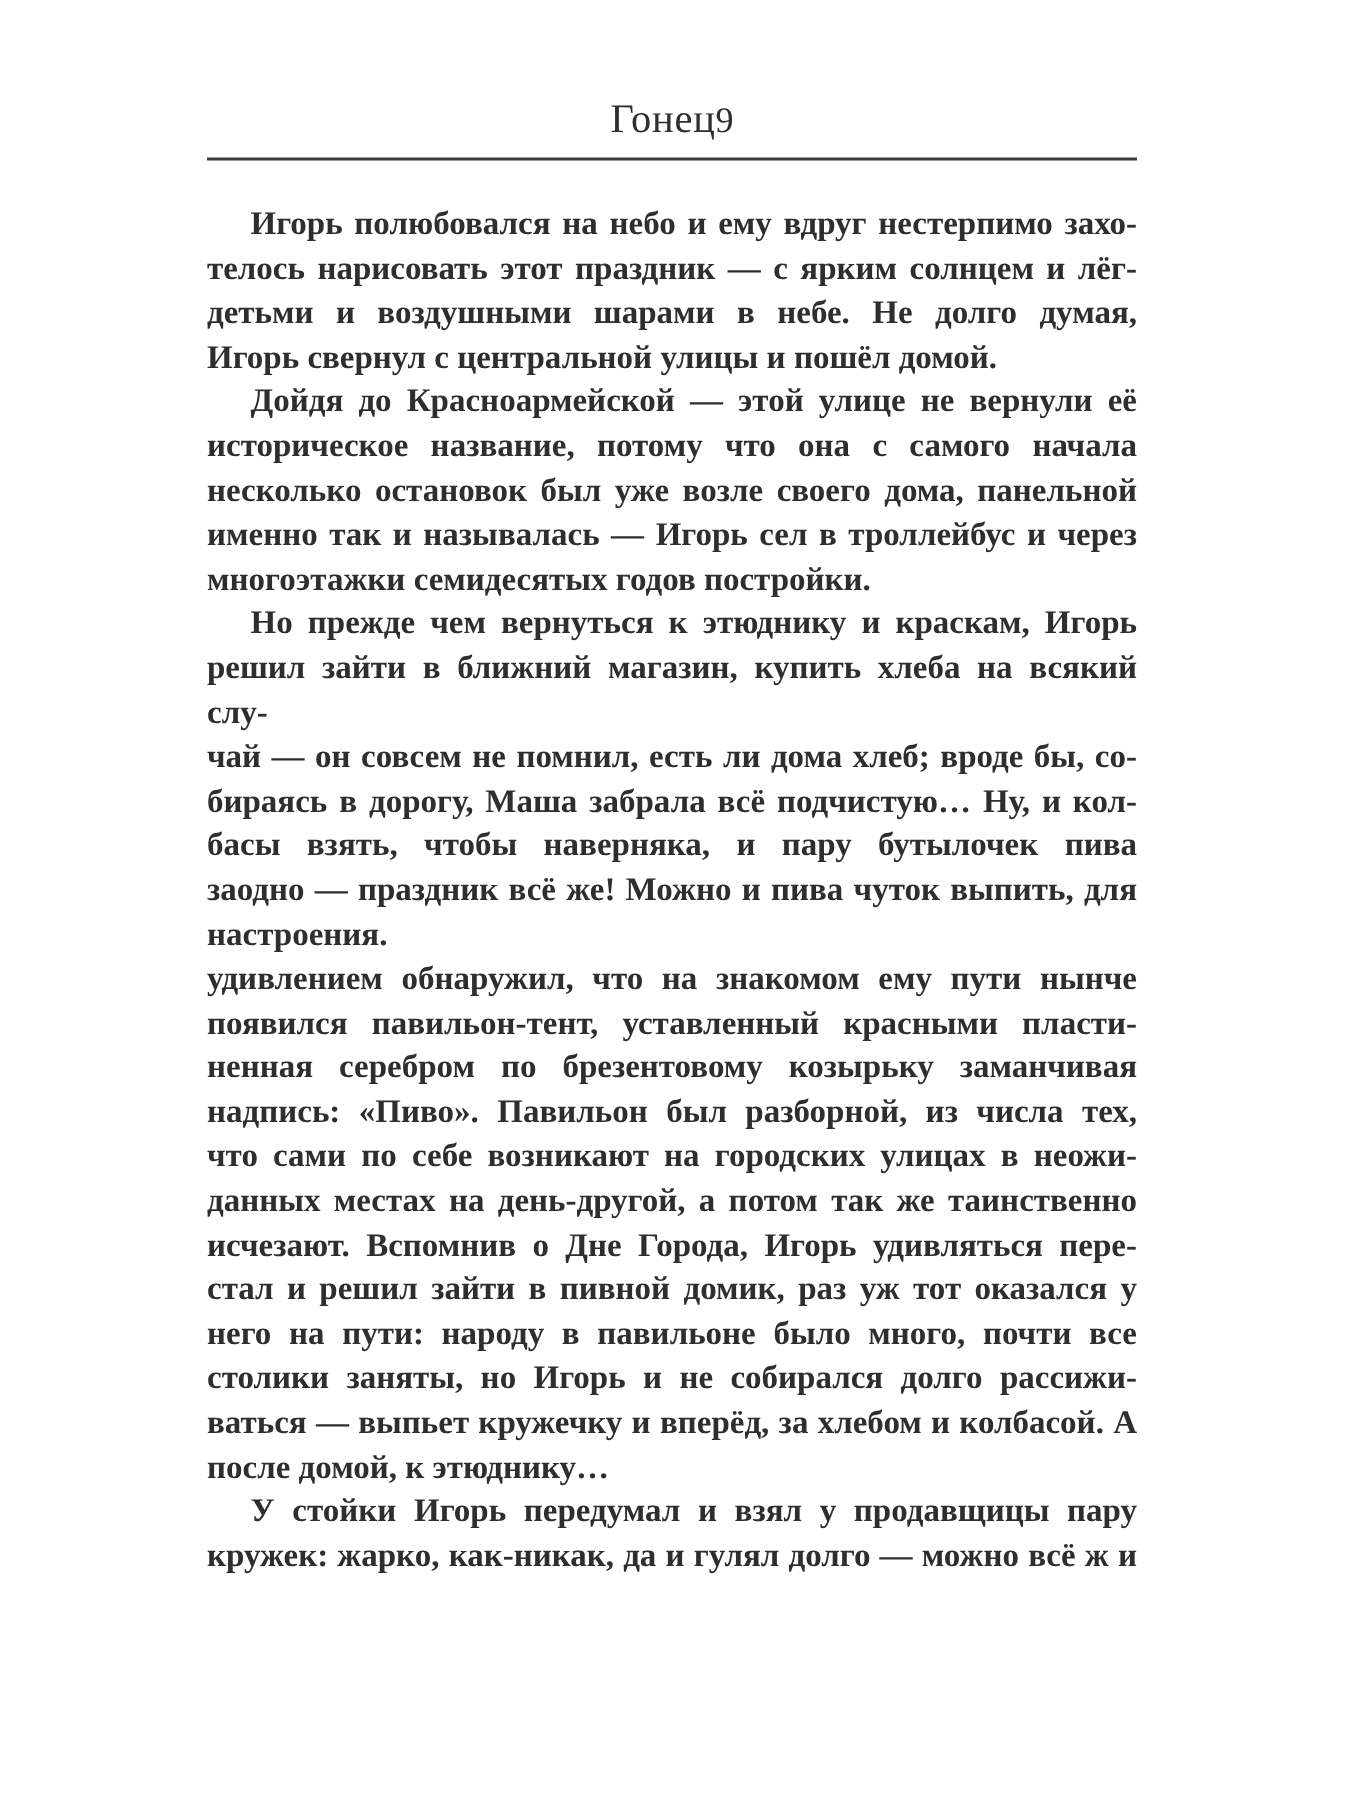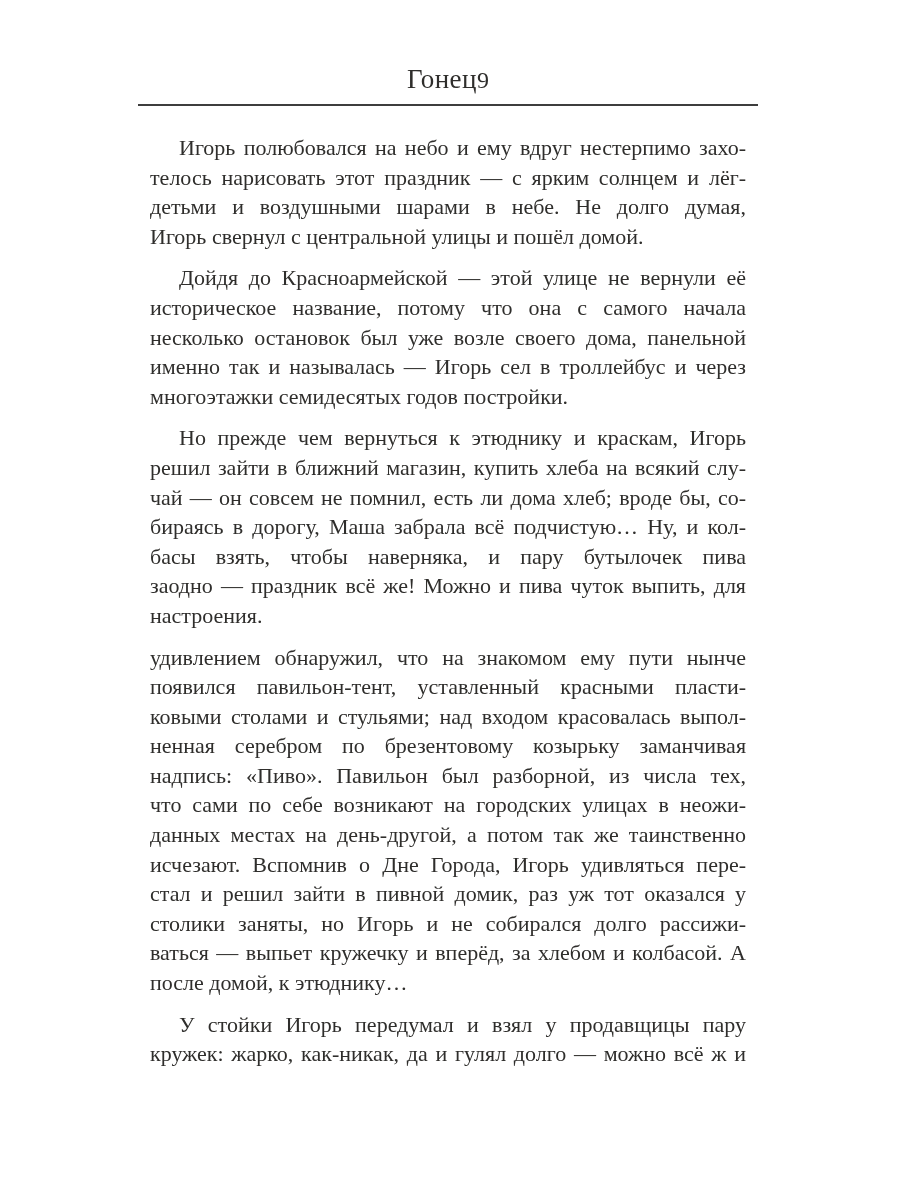--- a/index.html
+++ b/index.html
@@ -34,21 +34,21 @@
   .rule {
     margin-top: 8px;
     border-top: 2px solid #3d3d3d;
     height: 0;
   }
   .text {
     margin-top: 27px;
     font-size: 22px;
     line-height: 29.6px;
   }
-  .paragraph { margin: 12px; }
+  .paragraph { margin: 0; font-weight: bold; }
   .line {
     display: block;
     text-align: justify;
     text-align-last: justify;
     white-space: normal;
     hyphens: none;
   }
   .line.indent { text-indent: 29px; }
   .line.lastline { text-align-last: left; }
 </style>
@@ -81,27 +81,27 @@
           <div class="line">решил зайти в ближний магазин, купить хлеба на всякий слу-</div>
           <div class="line">чай — он совсем не помнил, есть ли дома хлеб; вроде бы, со-</div>
           <div class="line">бираясь в дорогу, Маша забрала всё подчистую… Ну, и кол-</div>
           <div class="line">басы взять, чтобы наверняка, и пару бутылочек пива</div>
           <div class="line">заодно — праздник всё же! Можно и пива чуток выпить, для</div>
           <div class="line lastline">настроения.</div>
         </div>
         <div class="paragraph">
           <div class="line">удивлением обнаружил, что на знакомом ему пути нынче</div>
           <div class="line">появился павильон-тент, уставленный красными пласти-</div>
-          <div class="line">ковыми столами и стульями; над входом красовалась выпол-</div>
           <div class="line">ненная серебром по брезентовому козырьку заманчивая</div>
           <div class="line">надпись: «Пиво». Павильон был разборной, из числа тех,</div>
           <div class="line">что сами по себе возникают на городских улицах в неожи-</div>
           <div class="line">данных местах на день-другой, а потом так же таинственно</div>
           <div class="line">исчезают. Вспомнив о Дне Города, Игорь удивляться пере-</div>
           <div class="line">стал и решил зайти в пивной домик, раз уж тот оказался у</div>
+          <div class="line">него на пути: народу в павильоне было много, почти все</div>
           <div class="line">столики заняты, но Игорь и не собирался долго рассижи-</div>
           <div class="line">ваться — выпьет кружечку и вперёд, за хлебом и колбасой. А</div>
           <div class="line lastline">после домой, к этюднику…</div>
         </div>
         <div class="paragraph">
           <div class="line indent">У стойки Игорь передумал и взял у продавщицы пару</div>
           <div class="line">кружек: жарко, как-никак, да и гулял долго — можно всё ж и</div>
         </div>
       </div>
   </div>

